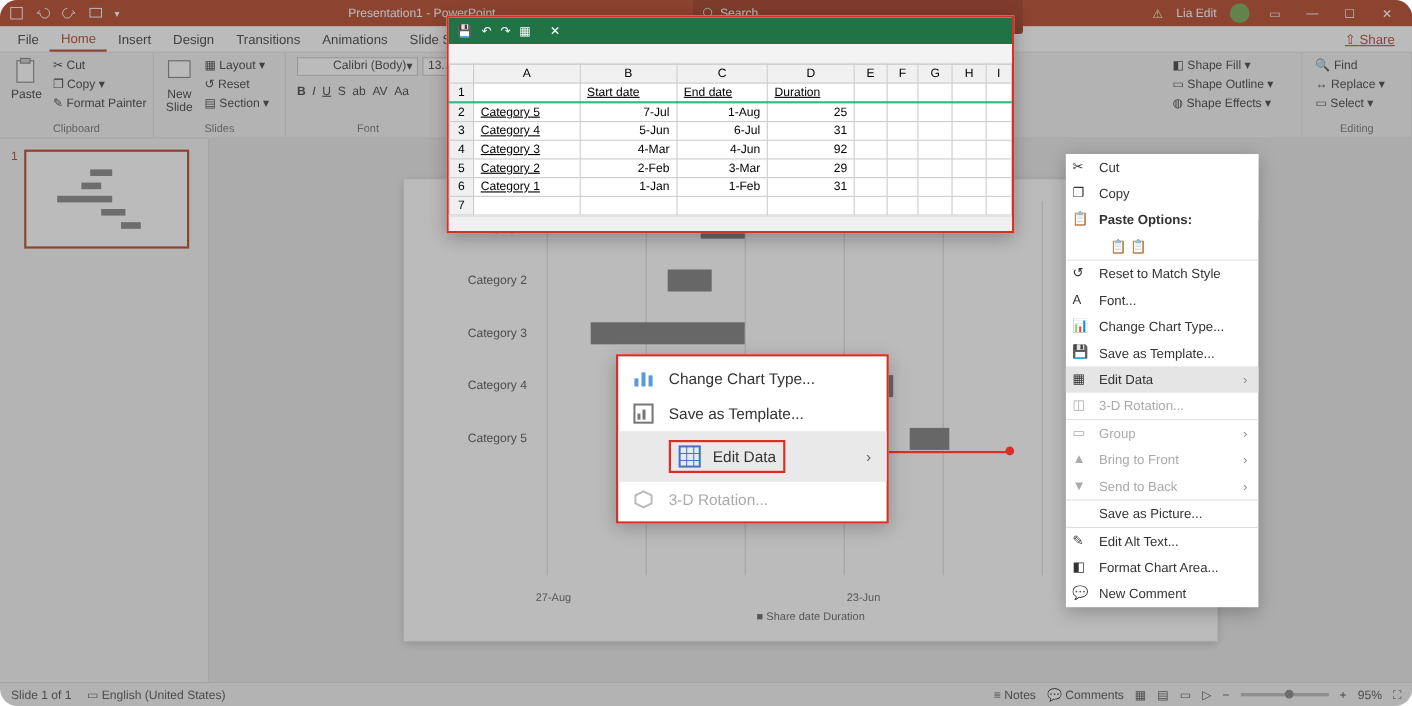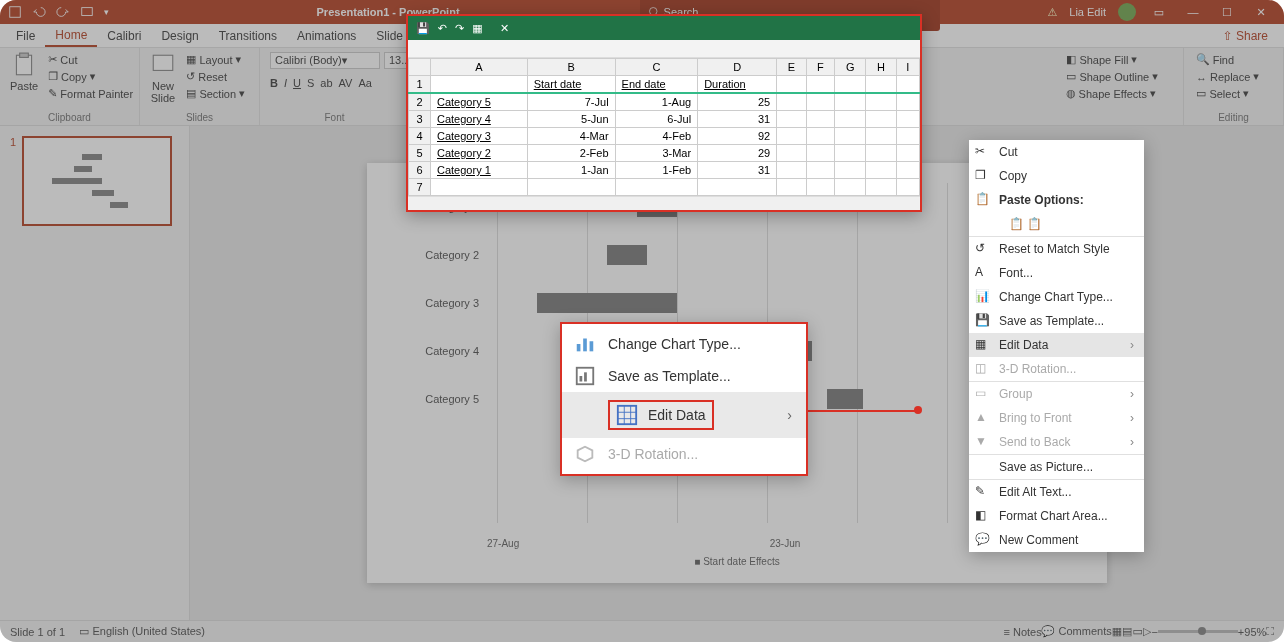--- a/index.html
+++ b/index.html
@@ -2,39 +2,39 @@
 <html><head>
 <meta charset="utf-8">
 <style>
 * { box-sizing: border-box; margin: 0; padding: 0; font-family: "Segoe UI", sans-serif; }
 body { width: 1284px; height: 642px; background: #fff; position: relative; overflow: hidden; border-radius: 16px; }
 .dim-overlay { position: absolute; inset: 0; background: rgba(60,60,60,0.35); z-index: 1; pointer-events: none; }
 .ppt-window { position: absolute; inset: 0; }
 .titlebar { height: 24px; background: #b7472a; color: #fff; display: flex; align-items: center; font-size: 11px; }
 .tb-left { display: flex; align-items: center; gap: 10px; padding: 0 8px; }
 .tb-icon { width: 14px; height: 14px; display:inline-block; }
-.tb-title { margin-left: 200px; color: #fff; font-weight: bold; }
+.tb-title { margin-left: 200px; color: #fff; }
 .tb-search { margin-left: 180px; background: #a43d24; border-radius: 3px; padding: 13px 8px; display:flex; align-items:center; gap:4px; width:300px; color:#fff; }
 .tb-right { margin-left: auto; display:flex; align-items:center; gap:12px; padding-right:12px; }
 .tb-btn { width:22px; height:22px; display:flex; align-items:center; justify-content:center; }
 .avatar { width:18px; height:18px; border-radius:50%; background:#7a5; display:inline-block; }
 
 .menubar { height:24px; background:#fff; display:flex; align-items:center; padding:0 6px; font-size:12px; border-bottom:1px solid #e0e0e0; }
 .menubar .tab { padding:3px 10px; color:#444; }
 .menubar .tab.active { border-bottom:2px solid #b7472a; color:#b7472a; }
-.menubar .share { margin-left:auto; color:#b7472a; padding:3px 10px; }
+.menubar .share { margin-left:auto; color:#b7472a; padding:3px 10px;text-decoration:underline; }
 
 .ribbon { height:78px; background:#f3f3f3; display:flex; font-size:11px; color:#444; border-bottom:1px solid #ddd; }
 .rgroup { border-right:1px solid #e0e0e0; padding:4px 10px 2px; display:flex; flex-direction:column; justify-content:space-between; }
 .rgroup .body { display:flex; gap:8px; align-items:flex-start; }
 .rgroup .label { text-align:center; font-size:10px; color:#777; padding-top:2px; }
 .rbtn { display:flex; align-items:center; gap:3px; padding:1px 2px; white-space:nowrap; }
 .rcol { display:flex; flex-direction:column; gap:2px; }
 .big-icon { width:26px; height:26px; }
-.font-select { border:1px solid #ccc; background:#fff; padding:1px 4px; font-size:11px; width:110px; display:flex; justify-content:flex-start; }
+.font-select { border:1px solid #ccc; background:#fff; padding:1px 4px; font-size:11px; width:110px; display:flex; justify-content:flex-end; }
 .size-select { border:1px solid #ccc; background:#fff; padding:1px 4px; font-size:11px; width:34px; }
 .fmt-row { display:flex; gap:6px; }
 
 .workspace { position:absolute; top:126px; left:0; right:0; bottom:22px; display:flex; background:#e8e8e8; }
 .thumb-panel { width:190px; background:#f5f5f5; border-right:1px solid #ddd; padding:10px; }
 .thumb-row { display:flex; gap:6px; }
 .thumb-num { font-size:11px; color:#b7472a; }
 .thumb { width:150px; height:90px; border:2px solid #b7472a; background:#fff; padding:8px; }
 .thumb-chart { width:100%; height:100%; position:relative; }
 .thumb-bar { position:absolute; height:6px; background:#888; }
@@ -44,21 +44,21 @@
 .chart { position:absolute; left:40px; top:20px; right:40px; bottom:60px; }
 .chart-row { position:absolute; left:0; right:0; height:48px; display:flex; align-items:center; }
 .chart-row .lbl { width:80px; font-size:11px; color:#555; text-align:right; padding-right:8px; }
 .chart-row .track { flex:1; position:relative; height:100%; }
 .chart-row .bar { position:absolute; top:14px; height:20px; background:#7f7f7f; }
 .chart-vline { position:absolute; top:0; bottom:0; width:1px; background:#ddd; }
 .chart-xaxis { position:absolute; left:120px; right:24px; bottom:34px; display:flex; justify-content:space-between; font-size:10px; color:#666; }
 .chart-legend { position:absolute; bottom:16px; left:0; right:0; text-align:center; font-size:10px; color:#666; }
 
 .statusbar { position:absolute; bottom:0; left:0; right:0; height:22px; background:#f3f3f3; border-top:1px solid #ddd; display:flex; align-items:center; font-size:11px; color:#555; padding:0 10px; gap:14px; }
-.statusbar .right { margin-left:auto; display:flex; align-items:center; }
+.statusbar .right { margin-left:auto; display:flex; gap:10px; align-items:center; }
 .zoom-slider { width:80px; height:3px; background:#bbb; position:relative; }
 .zoom-slider::after { content:""; position:absolute; left:50%; top:-3px; width:8px; height:8px; background:#888; border-radius:50%; }
 
 
 .excel-window { position:absolute; top:14px; left:406px; width:516px; z-index:20; border:2px solid #d93025; background:#fff; box-shadow:0 4px 16px rgba(0,0,0,0.3); }
 .ex-title { height:24px; background:#217346; color:#fff; display:flex; align-items:center; font-size:11px; }
 .ex-title .icons { display:flex; gap:8px; padding:0 8px; }
 .ex-title .t { flex:1; text-align:center; }
 .ex-title .close { width:28px; text-align:center; }
 .ex-fbar { height:18px; background:#f3f3f3; border-bottom:1px solid #ddd; }
@@ -143,32 +143,32 @@
       <span class="tb-btn">▭</span>
       <span class="tb-btn">—</span>
       <span class="tb-btn">☐</span>
       <span class="tb-btn">✕</span>
     </div>
   </div>
 
   <div class="menubar">
     <span class="tab">File</span>
     <span class="tab active">Home</span>
-    <span class="tab">Calibri</span>
+    <span class="tab">Insert</span>
     <span class="tab">Design</span>
     <span class="tab">Transitions</span>
     <span class="tab">Animations</span>
     <span class="tab">Slide Show</span>
     <span class="share">⇧ <span>Share</span></span>
   </div>
 
   <div class="ribbon">
     <div class="rgroup" style="width:140px">
       <div class="body">
-        <div class="rcol" style="align-items:center">
+        <div class="rcol" style="align-items:flex-start">
           <svg class="big-icon" viewBox="0 0 24 24">
               <rect x="5" y="3" width="14" height="18" fill="#fff" stroke="#888"></rect>
               <rect x="8" y="1" width="8" height="4" fill="#ccc" stroke="#888"></rect>
             </svg>
           <span>Paste</span>
         </div>
         <div class="rcol">
           <span class="rbtn">✂ <span>Cut</span></span>
           <span class="rbtn">❐ <span>Copy</span> ▾</span>
           <span class="rbtn">✎ <span>Format Painter</span></span>
@@ -291,21 +291,21 @@
               <span class="track">
                 <span class="bar" style="left:340px;width:36px"></span>
               </span>
             </div>
         </div>
         <div class="chart-xaxis">
           <span>27-Aug</span>
           <span>23-Jun</span>
           <span>12-Aug</span>
         </div>
-        <div class="chart-legend">■ <span>Start date   Effects</span></div>
+        <div class="chart-legend">■ <span>Share date   Duration</span></div>
       </div>
     </div>
   </div>
 
   <div class="statusbar">
     <span>Slide 1 of 1</span>
     <span>▭ <span>English (United States)</span></span>
     <div class="right">
       <span>≡ <span>Notes</span></span>
       <span>💬 <span>Comments</span></span>
@@ -519,21 +519,21 @@
           <td></td>
           <td></td>
           <td></td>
           <td></td>
           <td></td>
         </tr>
     <tr>
           <th>4</th>
           <td class="lbl">Category 3</td>
           <td>4-Mar</td>
-          <td>4-Feb</td>
+          <td>4-Jun</td>
           <td>92</td>
           <td></td>
           <td></td>
           <td></td>
           <td></td>
           <td></td>
         </tr>
     <tr>
           <th>5</th>
           <td class="lbl">Category 2</td>

